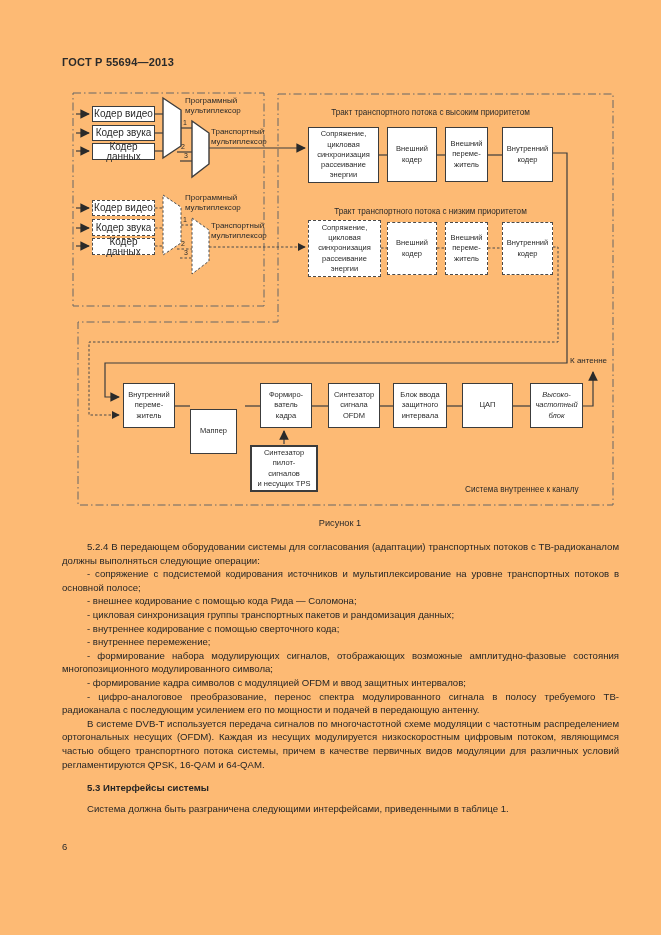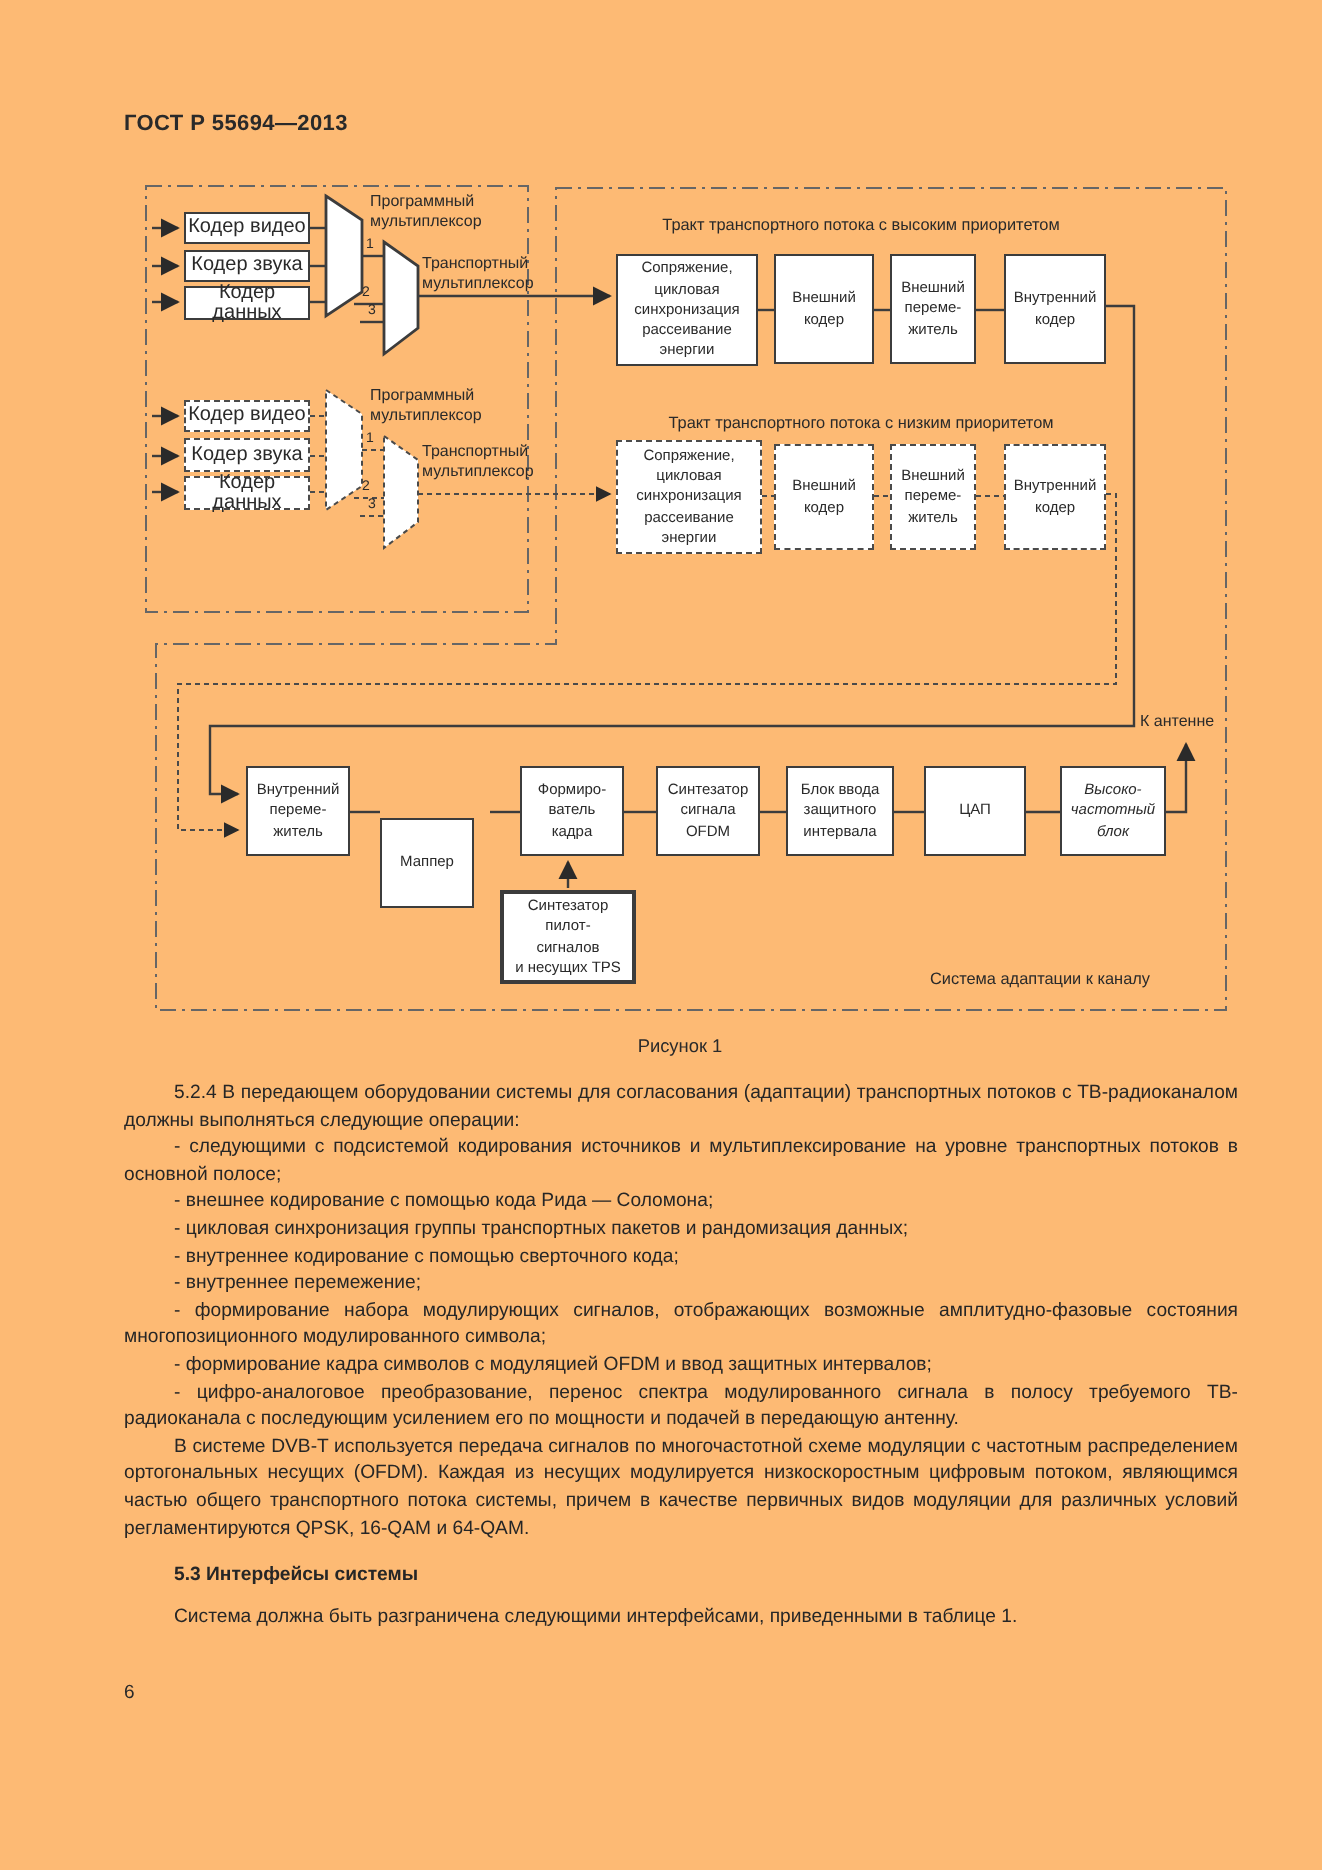--- a/index.html
+++ b/index.html
@@ -177,28 +177,28 @@
     <div class="bx big" style="left:470px;top:298px;width:53px;height:45px;font-style:italic;">Высоко-
 частотный
 блок</div>
 
     <div class="bx big thick" style="left:190px;top:360px;width:68px;height:47px;">Синтезатор
 пилот-
 сигналов
 и несущих TPS</div>
 
     <div class="lbl" style="left:510px;top:271px;width:46px;">К антенне</div>
-    <div class="lbl" style="left:405px;top:400px;width:130px;font-size:8.2px;">Система адаптации к каналу</div>
+    <div class="lbl" style="left:405px;top:400px;width:130px;font-size:8.2px;">Система внутреннее к каналу</div>
   </div>
 
   <div class="caption">Рисунок 1</div>
 
   <div class="doc">
     <p>5.2.4  В передающем оборудовании системы для согласования (адаптации) транспортных потоков с ТВ-радиоканалом должны выполняться следующие операции:</p>
-    <p>- следующими с подсистемой кодирования источников и мультиплексирование на уровне транспортных потоков в основной полосе;</p>
+    <p>- сопряжение с подсистемой кодирования источников и мультиплексирование на уровне транспортных потоков в основной полосе;</p>
     <p>- внешнее кодирование с помощью кода Рида — Соломона;</p>
     <p>- цикловая синхронизация группы транспортных пакетов и рандомизация данных;</p>
     <p>- внутреннее кодирование с помощью сверточного кода;</p>
     <p>- внутреннее перемежение;</p>
     <p>- формирование набора модулирующих сигналов, отображающих возможные амплитудно-фазовые состояния многопозиционного модулированного символа;</p>
     <p>- формирование кадра символов с модуляцией OFDM и ввод защитных интервалов;</p>
     <p>- цифро-аналоговое преобразование, перенос спектра модулированного сигнала в полосу требуемого ТВ-радиоканала с последующим усилением его по мощности и подачей в передающую антенну.</p>
     <p>В системе DVB-T используется передача сигналов по многочастотной схеме модуляции с частотным распределением ортогональных несущих (OFDM). Каждая из несущих модулируется низкоскоростным цифровым потоком, являющимся частью общего транспортного потока системы, причем в качестве первичных видов модуляции для различных условий регламентируются QPSK, 16-QAM и 64-QAM.</p>
     <p class="h53">5.3  Интерфейсы системы</p>
     <p>Система должна быть разграничена следующими интерфейсами, приведенными в таблице 1.</p>

